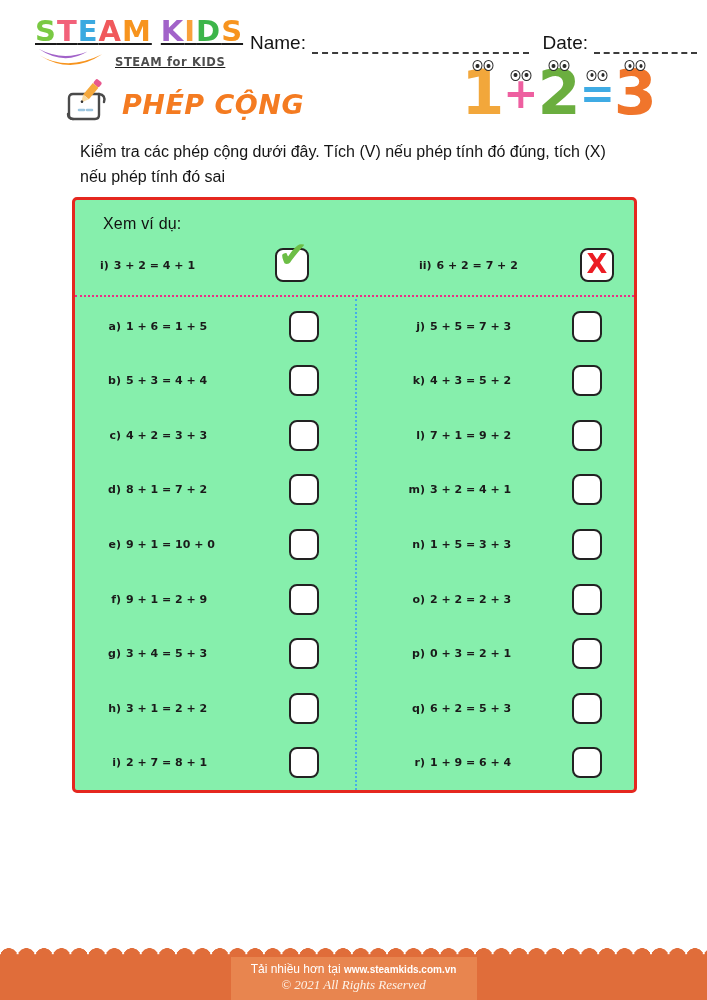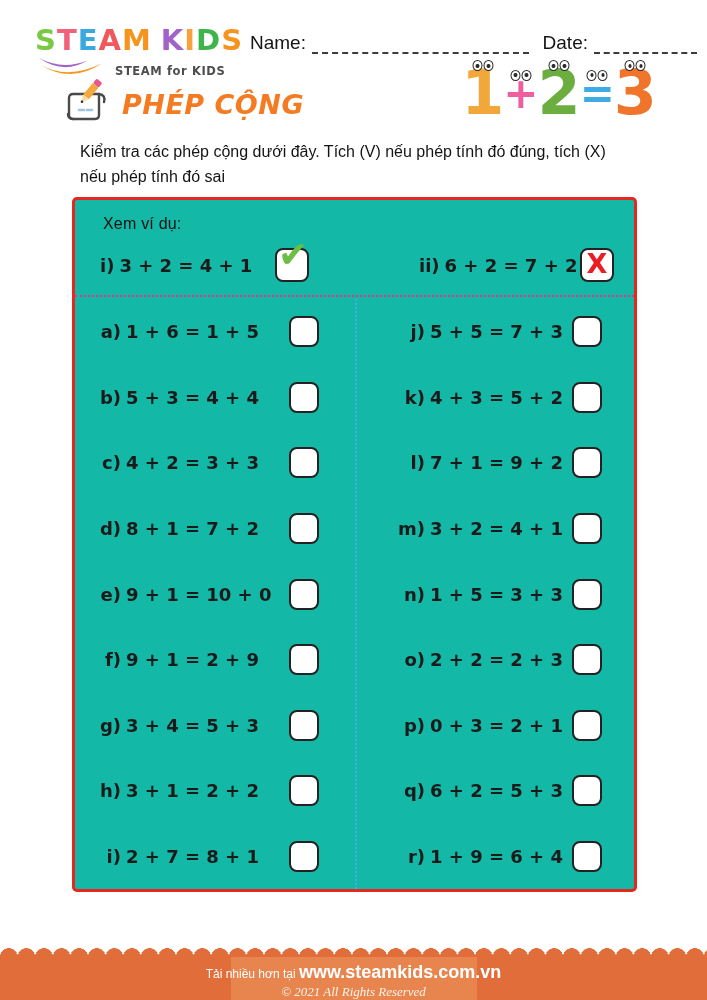--- a/index.html
+++ b/index.html
@@ -1,20 +1,20 @@
 <!DOCTYPE html>
 <html><head>
 <meta charset="utf-8">
 <style>
   html,body{margin:0;padding:0;background:#fff;}
   .page{position:relative;width:707px;height:1000px;background:#fff;overflow:hidden;
         font-family:"Liberation Sans",sans-serif;color:#1a1a1a;}
 
   
-  .logo{position:absolute;left:35px;top:26px;width:215px;}
+  .logo{position:absolute;left:35px;top:17px;width:215px;text-decoration:underline;}
   .logo-text{font-family:"DejaVu Sans",sans-serif;font-weight:bold;font-size:29px;
              line-height:1;letter-spacing:1px;white-space:nowrap;}
   .logo-gap{display:inline-block;width:9px;}
   .logo-sub-row{display:flex;align-items:flex-end;margin-top:1px;}
   .logo-subtitle{font-family:"DejaVu Sans",sans-serif;font-weight:bold;font-size:11.5px;
                  color:#4D4D4D;letter-spacing:.6px;margin-left:4px;margin-bottom:2px;white-space:nowrap;}
 
   .fields{position:absolute;left:250px;right:10px;top:32px;display:flex;align-items:flex-end;
           font-size:19px;color:#141414;}
   .field-label{margin-bottom:0;white-space:nowrap;}
@@ -39,60 +39,60 @@
   .deco-small{margin:0 -1px 8px -1px;}
   .deco-eyes{position:absolute;top:-6px;left:50%;transform:translateX(-50%);display:flex;gap:1px;z-index:2;}
   .eye{width:10px;height:11px;background:#fff;border:1.6px solid #2b2b2b;border-radius:50%;position:relative;box-sizing:border-box;}
   .eye::after{content:"";position:absolute;width:3.6px;height:4.2px;background:#2b2b2b;border-radius:50%;left:2.4px;top:2.6px;}
 
   
   .instructions{position:absolute;left:80px;top:140px;width:560px;margin:0;
                 font-size:16px;line-height:1.55;color:#141414;white-space:pre-line;}
 
   
-  .worksheet{position:absolute;left:72px;top:197px;width:565px;height:695px;
-             border:3.4px solid #E5271F;border-radius:5px;box-sizing:border-box;background:#14b8a6;}
+  .worksheet{position:absolute;left:72px;top:197px;width:565px;height:596px;
+             border:3.4px solid #E5271F;border-radius:5px;box-sizing:border-box;background:#86efac;}
   .example-heading{position:absolute;left:28px;top:15px;font-size:16px;color:#111;letter-spacing:.2px;}
   .example-row{position:absolute;left:0;top:42px;width:100%;height:46px;display:flex;}
   .ex-item{display:flex;align-items:center;justify-content:space-between;box-sizing:border-box;}
   .ex-left{width:282px;padding-left:25px;padding-right:48px;}
   .ex-right{flex:1;padding-left:62px;padding-right:20px;}
 
   .sep-pink{position:absolute;left:0;right:0;top:95px;border-top:2.6px dotted #EA2E86;}
 
   .columns{position:absolute;left:0;right:0;top:99px;bottom:0;display:flex;}
   .col{display:flex;flex-direction:column;box-sizing:border-box;}
   .col-left{width:282px;border-right:2px dotted #45AEE8;}
   .col-right{flex:1;}
   .prob-row{flex:1;display:flex;align-items:center;justify-content:space-between;box-sizing:border-box;}
   .col-left .prob-row{padding-left:24px;padding-right:36px;}
   .col-right .prob-row{padding-left:40px;padding-right:32px;}
 
-  .eq-text{font-family:"DejaVu Sans",sans-serif;font-weight:bold;font-size:18px;color:#1a1a1a;white-space:nowrap;}
+  .eq-text{font-family:"DejaVu Sans",sans-serif;font-weight:bold;font-size:11px;color:#1a1a1a;white-space:nowrap;}
   .eq-label{display:inline-block;text-align:right;margin-right:5px;}
   .col-left .eq-label{min-width:22px;}
   .col-right .eq-label{min-width:28px;}
 
   .checkbox{width:30px;height:31px;border:2.2px solid #222;border-radius:8px;background:#fff;
             position:relative;box-sizing:border-box;flex:0 0 auto;}
   .ex-box{width:34px;height:34px;}
   .mark-check{position:absolute;top:-13px;left:1px;font-size:36px;line-height:1;color:#6CBE45;
               font-family:"DejaVu Sans",sans-serif;font-weight:bold;}
   .mark-x{position:absolute;left:50%;top:50%;transform:translate(-50%,-54%);font-size:27px;
           color:#EC1C24;font-family:"DejaVu Sans",sans-serif;font-weight:bold;}
 
   
   .footer{position:absolute;left:0;right:0;bottom:0;height:55px;}
   .scallops{height:12px;background-image:radial-gradient(circle at 50% 100%, #E06D3A 0 8.6px, transparent 9px);
             background-size:17.6px 12px;background-repeat:repeat-x;background-position:0 bottom;}
   .footer-body{position:relative;height:43px;background:#E06D3A;overflow:hidden;}
   .footer-band{position:absolute;left:231px;width:246px;top:-12px;bottom:0;background:#E8854F;}
   .footer-text{position:relative;z-index:1;text-align:center;color:#fff;}
   .f-line1{padding-top:5px;font-size:12px;}
-  .f-line1 .f-url{font-weight:bold;font-size:18px;margin-top:28px;}
+  .f-line1 .f-url{font-weight:bold;font-size:10px;margin-top:28px;}
   .f-line2{font-family:"Liberation Serif",serif;font-style:italic;font-size:13px;margin-top:1px;color:#FDF3E9;}
 </style>
 </head>
 <body>
 
 <div class="page">
 
   <div class="logo">
     <div class="logo-text"><span style="color:#7AC943">S</span><span style="color:#F2617A">T</span><span style="color:#3BA9E0">E</span><span style="color:#F0595C">A</span><span style="color:#F7941E">M</span><span class="logo-gap"></span><span style="color:#A263C9">K</span><span style="color:#F9A13B">I</span><span style="color:#3DB54A">D</span><span style="color:#F7941E">S</span></div>
     <div class="logo-sub-row">

